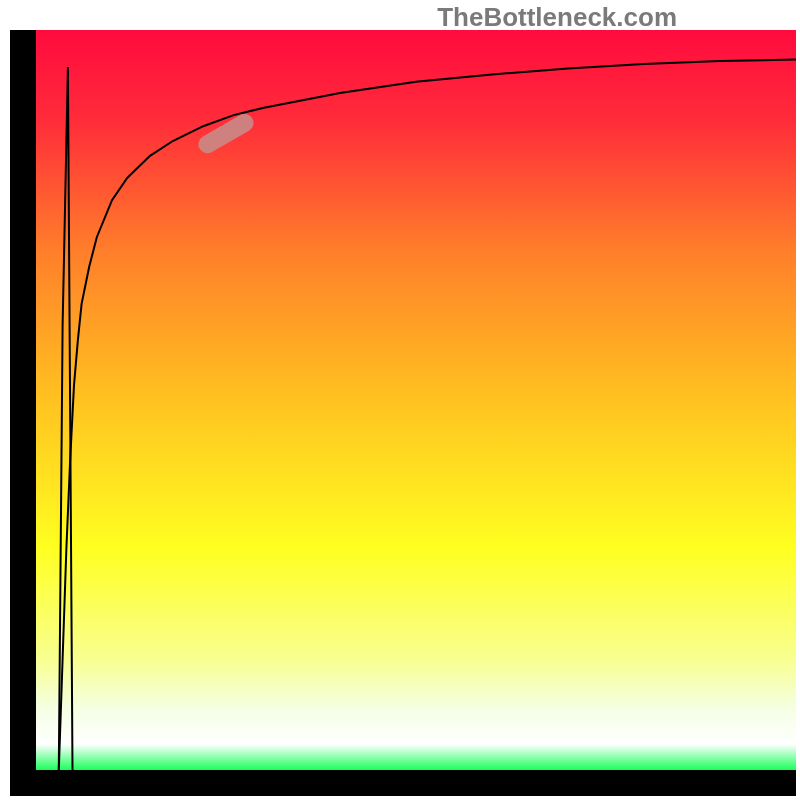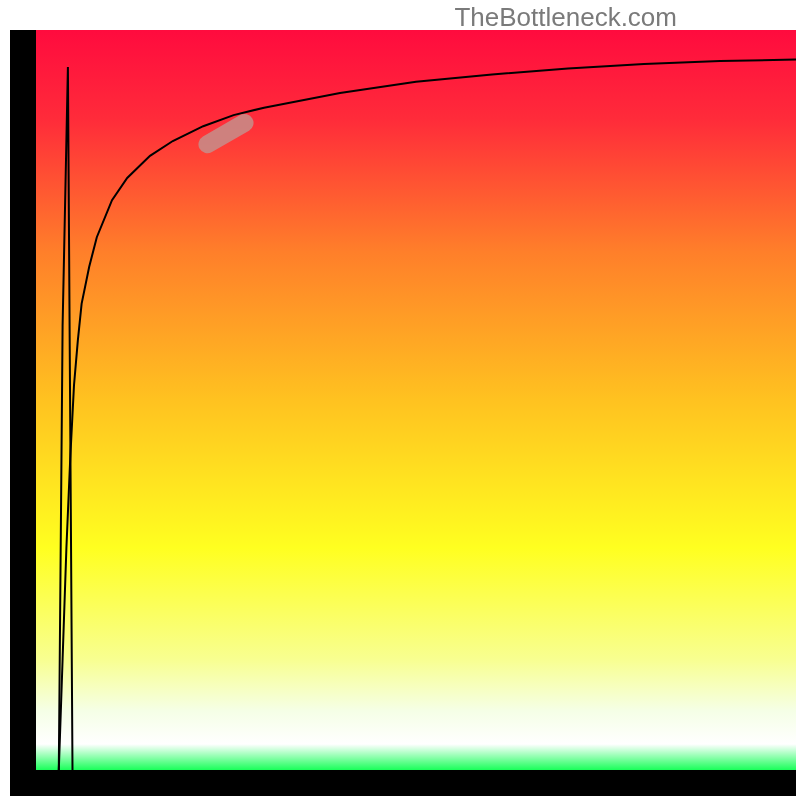--- a/index.html
+++ b/index.html
@@ -7,20 +7,21 @@
     padding: 0;
     width: 800px;
     height: 800px;
     background: #ffffff;
     overflow: hidden;
   }
   .chart-container {
     position: relative;
     width: 687px;
     height: 800px;
+    font-weight: bold;
   }
   .watermark {
     position: absolute;
     top: 2px;
     right: 10px;
     font-family: Arial, Helvetica, sans-serif;
     font-size: 26px;
     color: #7a7a7a;
     z-index: 10;
   }

